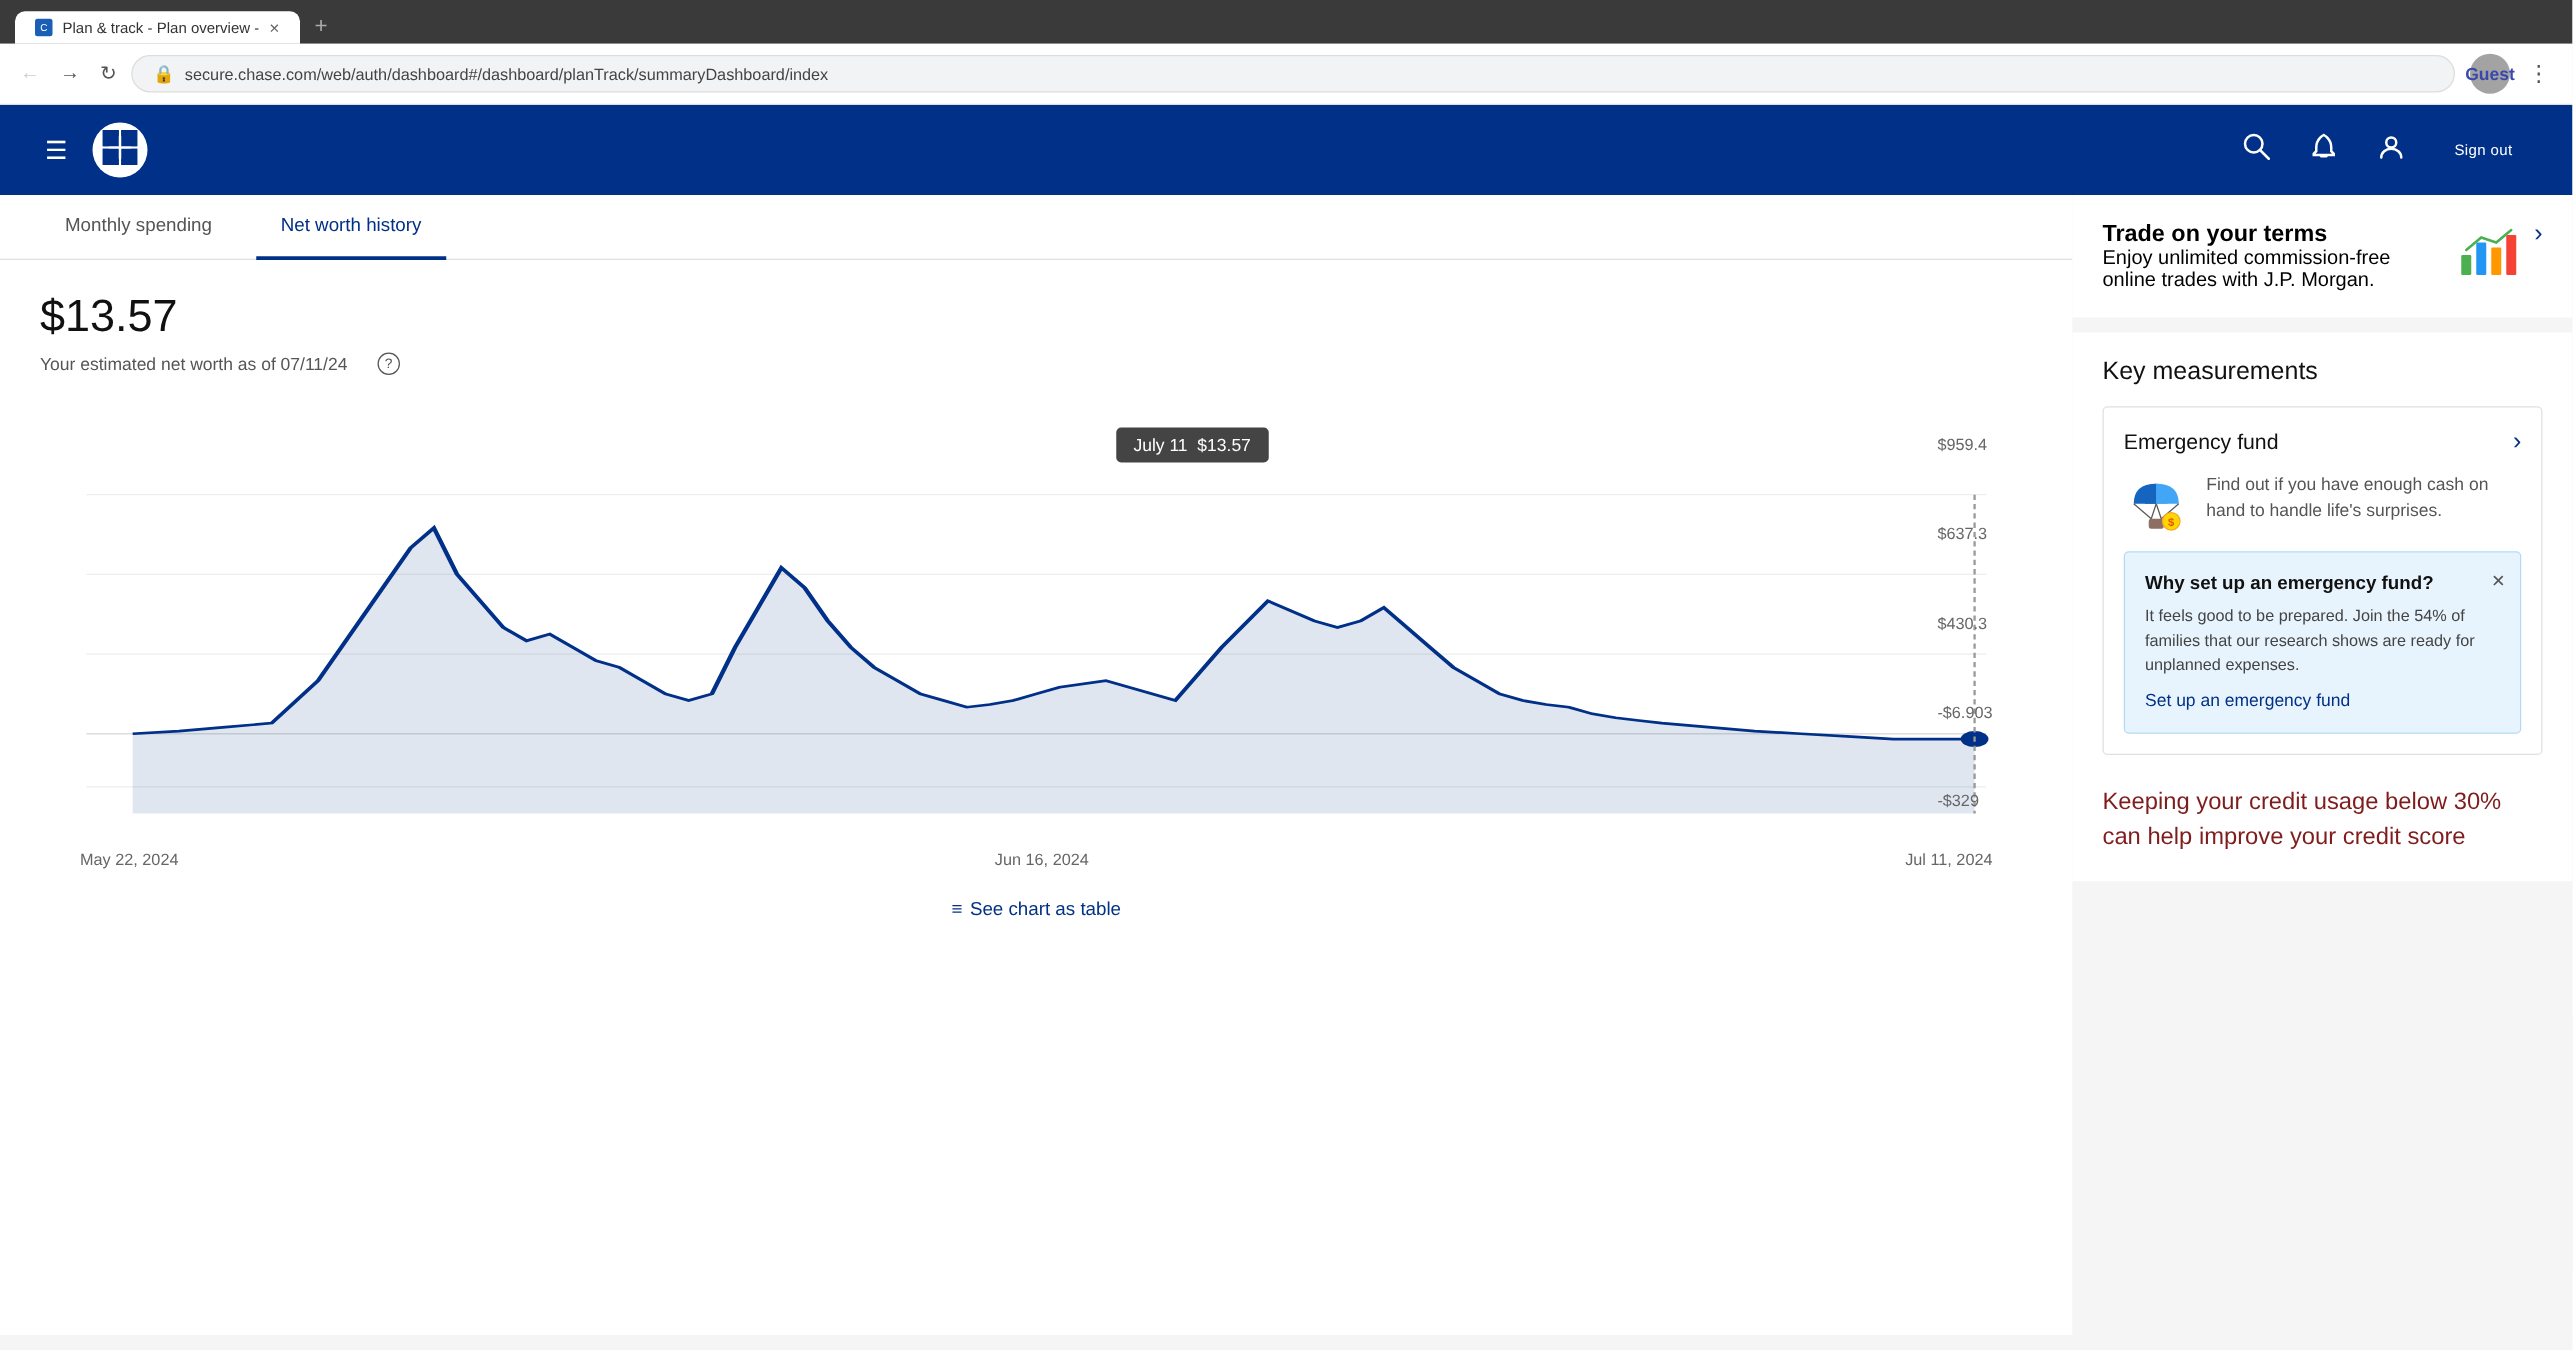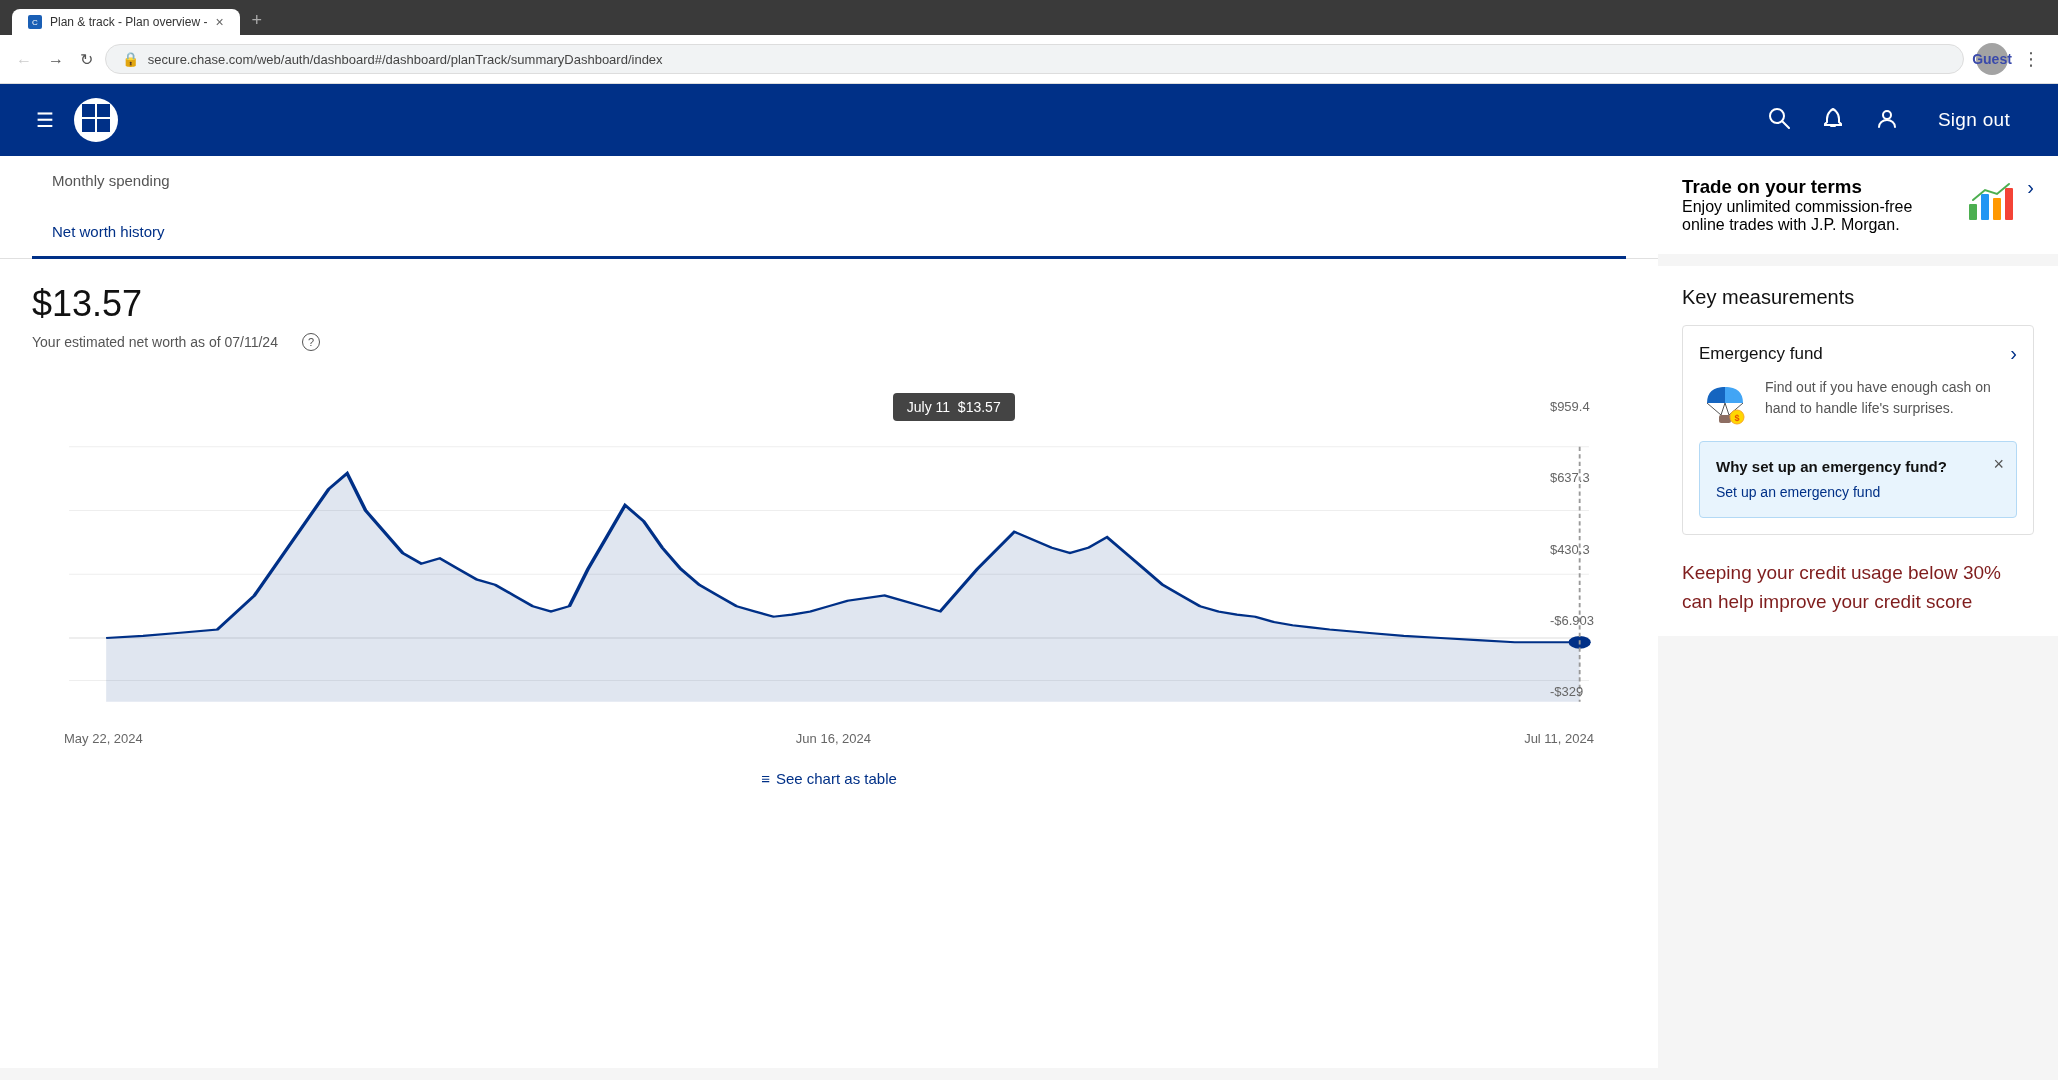--- a/index.html
+++ b/index.html
@@ -25,36 +25,36 @@
     .app { background: #fff; }
 
     
     .app-header { background: #003087; color: #fff; }
     .header-top { display: flex; align-items: center; padding: 0 32px; height: 72px; gap: 16px; }
     .hamburger-btn { background: none; border: none; color: #fff; cursor: pointer; font-size: 20px; padding: 4px; }
     .chase-logo { width: 44px; height: 44px; border-radius: 50%; background: #fff; display: flex; align-items: center; justify-content: center; margin-right: 8px; }
     .chase-logo-inner { color: #003087; font-size: 18px; font-weight: bold; }
     .header-spacer { flex: 1; }
     .header-icon-btn { background: none; border: none; color: #fff; cursor: pointer; font-size: 20px; padding: 8px; }
-    .sign-out-btn { background: none; border: none; color: #fff; cursor: pointer; font-size: 19px; font-weight: 500; padding: 8px 16px; letter-spacing: 0.3px; }
+    .sign-out-btn { background: none; border: none; color: #fff; cursor: pointer; font-size: 12px; font-weight: 500; padding: 8px 16px; letter-spacing: 0.3px; }
 
     
     .main-nav { background: #003087; display: flex; align-items: center; padding: 0 32px; border-top: 1px solid rgba(255,255,255,0.15); }
     .nav-item { color: rgba(255,255,255,0.9); text-decoration: none; padding: 16px 20px; font-size: 16px; font-weight: 400; cursor: pointer; white-space: nowrap; position: relative; }
     .nav-item.active { color: #fff; font-weight: 500; }
     .nav-item.active::after { content: ''; position: absolute; bottom: 0; left: 20px; right: 20px; height: 3px; background: #fff; border-radius: 2px 2px 0 0; }
 
     
     .main-content { display: flex; gap: 0; background: #f5f5f5; min-height: calc(1080px - 72px - 56px - 40px); }
 
     
     .left-panel { flex: 1; background: #fff; padding: 0; }
 
     
-    .chart-tabs { display: flex; padding: 0 32px; border-bottom: 1px solid #e0e0e0; gap: 0; flex-direction: column; }
+    .chart-tabs { display: flex; padding: 0 32px; border-bottom: 1px solid #e0e0e0; gap: 15px; }
     .chart-tab { padding: 16px 20px; font-size: 15px; color: #555; cursor: pointer; border-bottom: 3px solid transparent; margin-bottom: -1px; }
     .chart-tab.active { color: #003087; border-bottom: 3px solid #003087; font-weight: 500; }
 
     
     .net-worth-display { padding: 24px 32px 16px; }
     .net-worth-value { font-size: 36px; font-weight: 400; color: #111; margin-bottom: 8px; }
     .net-worth-label { font-size: 14px; color: #555; display: flex; align-items: center; gap: 24px; }
     .help-icon { width: 18px; height: 18px; border-radius: 50%; border: 1.5px solid #555; display: flex; align-items: center; justify-content: center; font-size: 11px; color: #555; cursor: pointer; }
 
     
@@ -296,20 +296,21 @@
                   <circle cx="38" cy="40" r="7" fill="#ffd700" stroke="#f9a825" stroke-width="1"></circle>
                   <text x="38" y="44" text-anchor="middle" font-size="9" fill="#e65100" font-weight="bold">$</text>
                 </svg>
               </div>
               <p class="measurement-card-text">Find out if you have enough cash on hand to handle life's surprises.</p>
             </div>
 
             <div class="popup">
               <button class="popup-close">×</button>
               <h4>Why set up an emergency fund?</h4>
+              <p>It feels good to be prepared. Join the 54% of families that our research shows are ready for unplanned expenses.</p>
               <a>Set up an emergency fund</a>
             </div>
           </div>
 
           <p class="credit-note">Keeping your credit usage below 30% can help improve your credit score</p>
         </div>
       </div>
 
     </div>
   </div>

